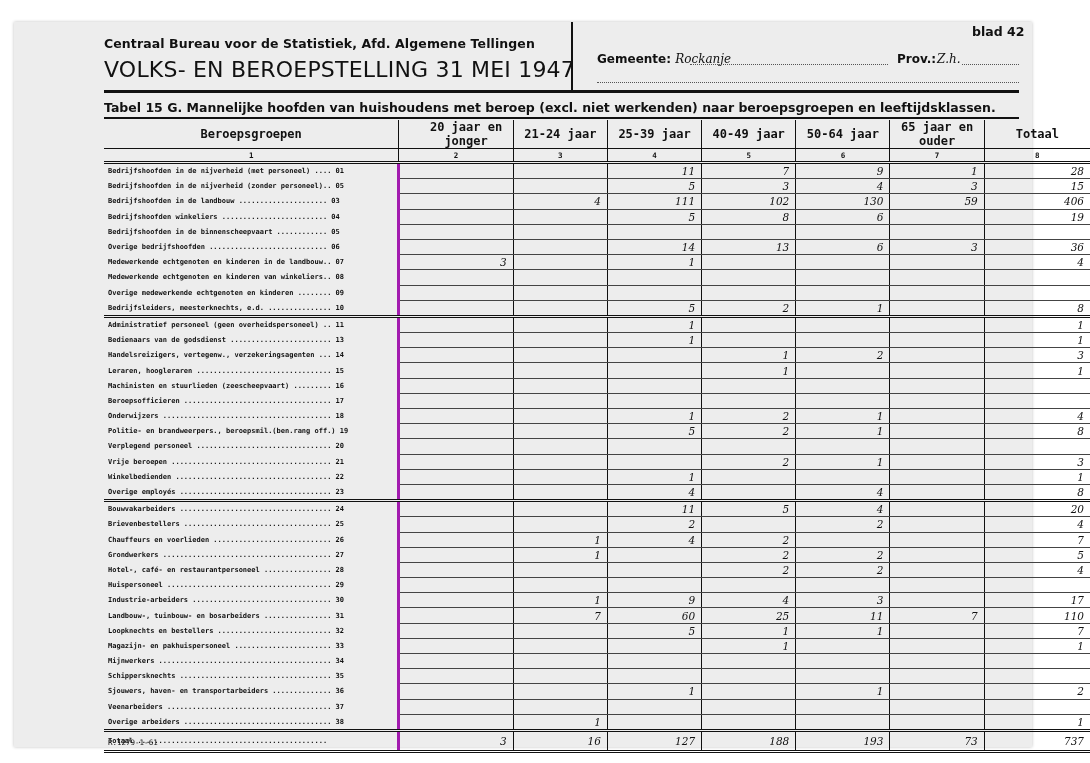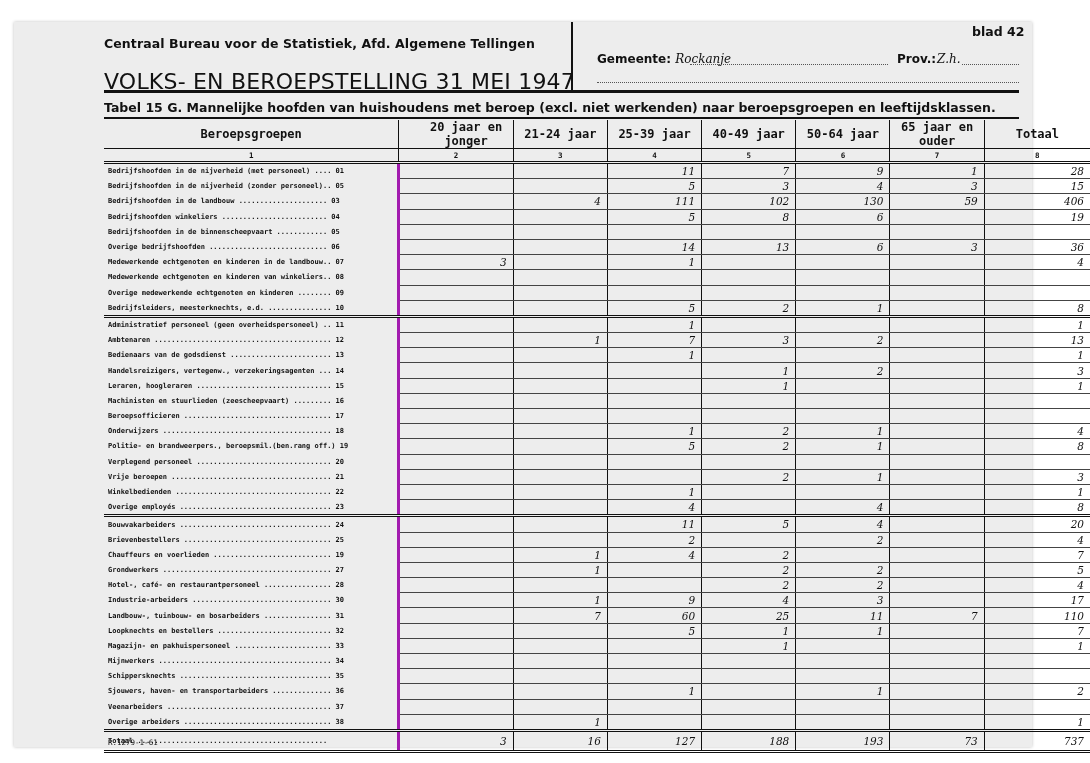--- a/index.html
+++ b/index.html
@@ -1,20 +1,20 @@
 <!DOCTYPE html>
 <html><head>
 <meta charset="utf-8">
 <style>
   html,body{margin:0;padding:0;}
   body{width:1090px;height:763px;background:#ffffff;position:relative;overflow:hidden;font-family:"DejaVu Sans",sans-serif;color:#111;}
   .paper{position:absolute;left:14px;top:22px;width:1018px;height:725px;background:#ededed;box-shadow:0 0 3px rgba(0,0,0,0.25);}
   .hdr-left{position:absolute;left:104px;top:36px;}
   .org{font-size:12.5px;font-weight:bold;letter-spacing:0.1px;}
-  .big-title{font-size:22px;font-weight:normal;margin-top:18px;letter-spacing:0.2px;}
+  .big-title{font-size:22px;font-weight:normal;margin-top:6px;letter-spacing:0.2px;}
   .vline-hdr{position:absolute;left:571px;top:22px;width:2px;height:70px;background:#111;}
   .blad{position:absolute;left:972px;top:24px;font-size:12.5px;font-weight:bold;}
   .gemeente{position:absolute;left:597px;top:52px;font-size:12px;font-weight:bold;width:422px;}
   .gemeente .hand{font-family:"DejaVu Serif",serif;font-weight:normal;font-style:italic;font-size:12px;}
   .dots{position:absolute;border-bottom:1px dotted #555;height:0;}
   .rule-thick{position:absolute;left:104px;height:3px;background:#111;}
   .subtitle{position:absolute;left:104px;top:100px;font-size:12.5px;font-weight:bold;}
   table.main{position:absolute;left:104px;top:120px;border-collapse:collapse;font-family:"DejaVu Sans Mono",monospace;}
   table.main td, table.main th{padding:0;height:14.2px;font-size:7px;border-bottom:1px solid #444;}
   table.main th{font-weight:bold;font-size:12px;border-left:1px solid #111;border-bottom:1px solid #111;height:16px;text-align:center;}
@@ -181,30 +181,20 @@
         <td class="lbl">Administratief personeel (geen overheidspersoneel) .. 11</td>
         <td class="val"></td>
         <td class="val"></td>
         <td class="val">1</td>
         <td class="val"></td>
         <td class="val"></td>
         <td class="val"></td>
         <td class="val tot">1</td>
       </tr>
       <tr>
-        <td class="lbl">Ambtenaren .......................................... 12</td>
-        <td class="val"></td>
-        <td class="val">1</td>
-        <td class="val">7</td>
-        <td class="val">3</td>
-        <td class="val">2</td>
-        <td class="val"></td>
-        <td class="val tot">13</td>
-      </tr>
-      <tr>
         <td class="lbl">Bedienaars van de godsdienst ........................ 13</td>
         <td class="val"></td>
         <td class="val"></td>
         <td class="val">1</td>
         <td class="val"></td>
         <td class="val"></td>
         <td class="val"></td>
         <td class="val tot">1</td>
       </tr>
       <tr>
@@ -321,21 +311,21 @@
         <td class="lbl">Brievenbestellers ................................... 25</td>
         <td class="val"></td>
         <td class="val"></td>
         <td class="val">2</td>
         <td class="val"></td>
         <td class="val">2</td>
         <td class="val"></td>
         <td class="val tot">4</td>
       </tr>
       <tr>
-        <td class="lbl">Chauffeurs en voerlieden ............................ 19</td>
+        <td class="lbl">Chauffeurs en voerlieden ............................ 26</td>
         <td class="val"></td>
         <td class="val">1</td>
         <td class="val">4</td>
         <td class="val">2</td>
         <td class="val"></td>
         <td class="val"></td>
         <td class="val tot">7</td>
       </tr>
       <tr>
         <td class="lbl">Grondwerkers ........................................ 27</td>
@@ -349,20 +339,30 @@
       </tr>
       <tr>
         <td class="lbl">Hotel-, café- en restaurantpersoneel ................ 28</td>
         <td class="val"></td>
         <td class="val"></td>
         <td class="val"></td>
         <td class="val">2</td>
         <td class="val">2</td>
         <td class="val"></td>
         <td class="val tot">4</td>
+      </tr>
+      <tr>
+        <td class="lbl">Huispersoneel ....................................... 29</td>
+        <td class="val"></td>
+        <td class="val"></td>
+        <td class="val"></td>
+        <td class="val"></td>
+        <td class="val"></td>
+        <td class="val"></td>
+        <td class="val tot"></td>
       </tr>
       <tr>
         <td class="lbl">Industrie-arbeiders ................................. 30</td>
         <td class="val"></td>
         <td class="val">1</td>
         <td class="val">9</td>
         <td class="val">4</td>
         <td class="val">3</td>
         <td class="val"></td>
         <td class="val tot">17</td>

